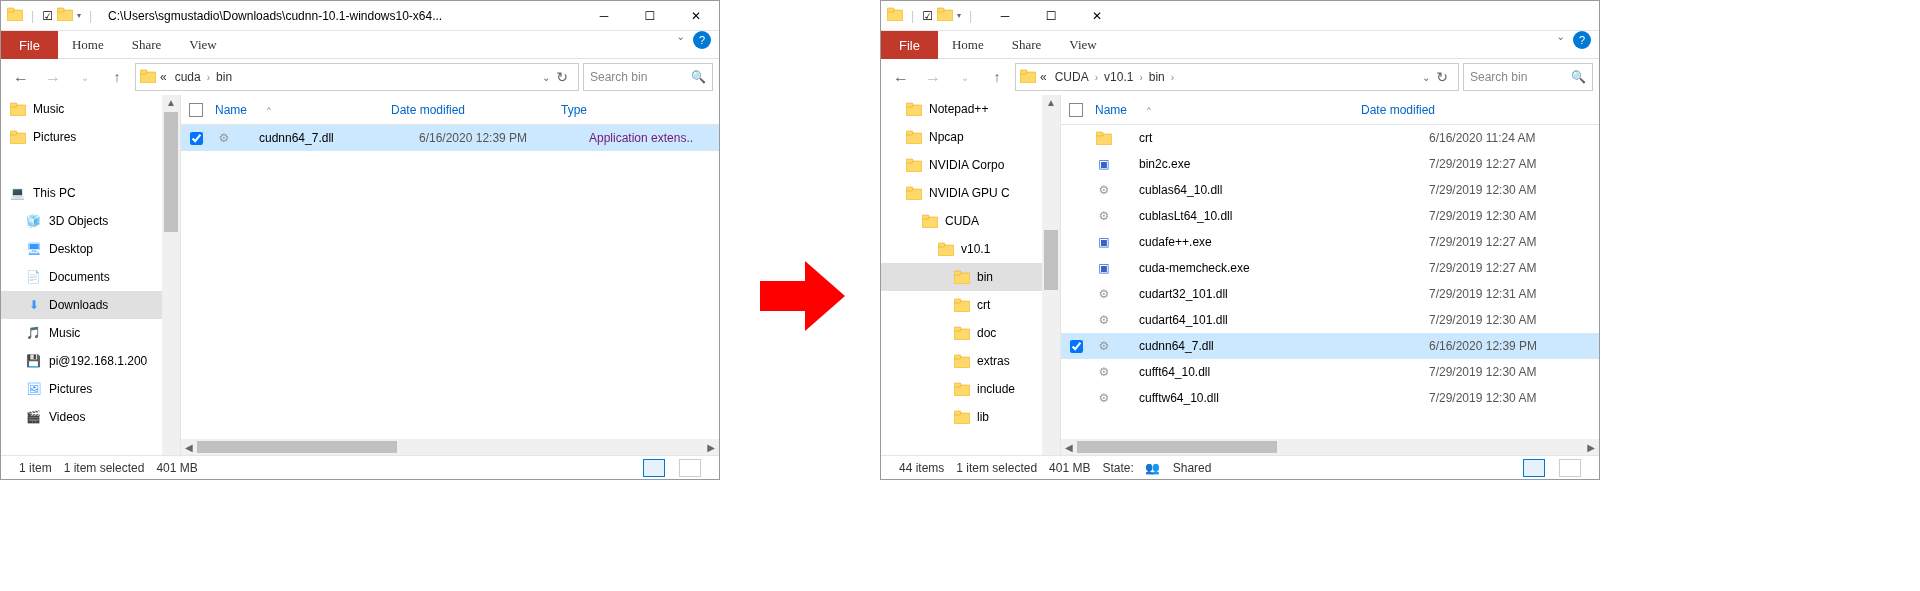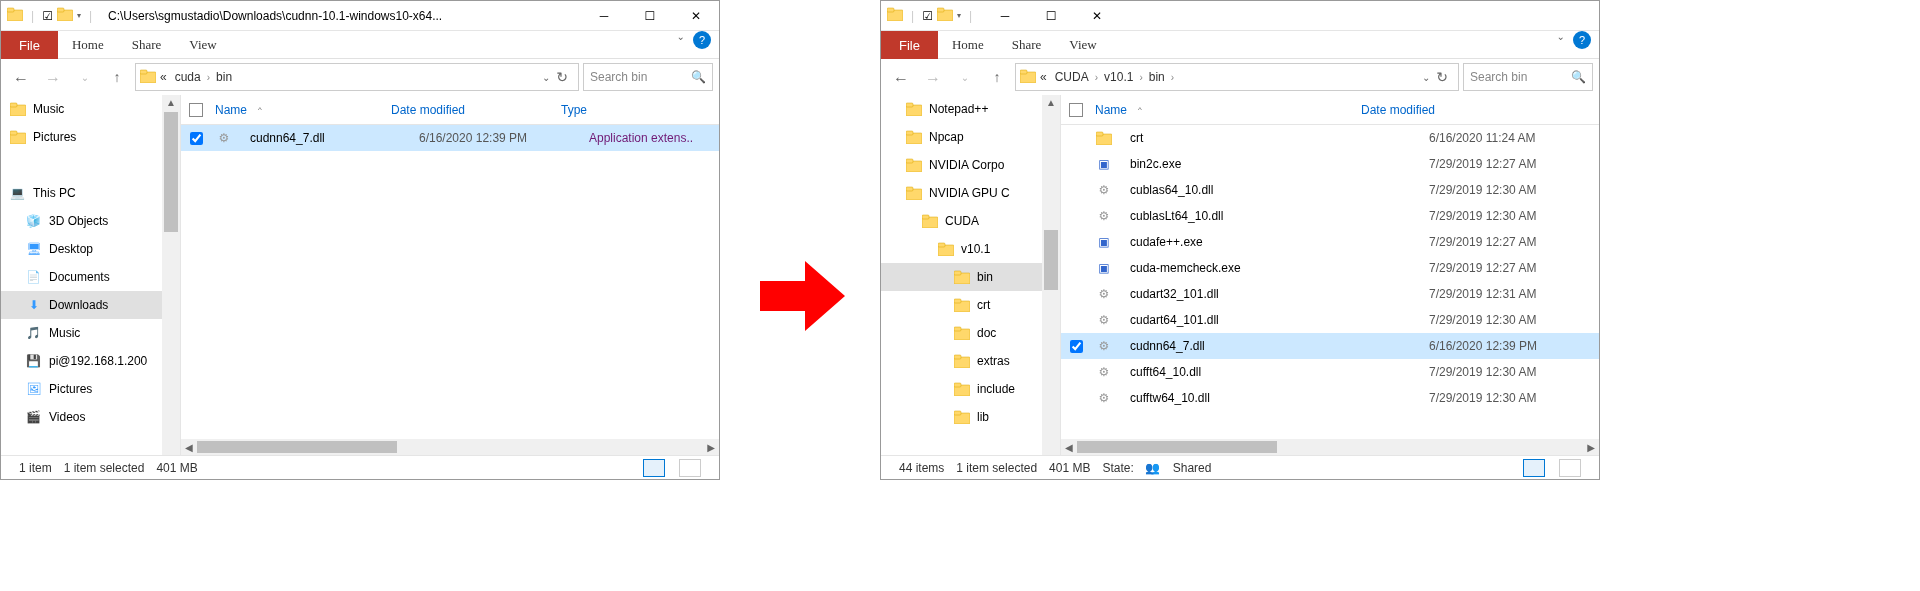--- a/index.html
+++ b/index.html
@@ -40,21 +40,21 @@
 .treeitem.indent1 { padding-left: 24px; }
 .treeitem.indent2 { padding-left: 40px; }
 .treeitem.indent3 { padding-left: 56px; }
 .treeitem.indent4 { padding-left: 72px; }
 .vscroll { width: 18px; background: #f0f0f0; display: flex; flex-direction: column; align-items: center; }
 .vscroll .arrow-sm { font-size: 10px; color: #666; padding: 2px 0; }
 .vscroll .thumb { background: #c0c0c0; width: 14px; margin-top: 2px; }
 .filepane { flex: 1; display: flex; flex-direction: column; overflow: hidden; position: relative; }
 .columns { height: 30px; display: flex; align-items: center; border-bottom: 1px solid #e5e5e5; color: #0066cc; }
 .col-check { width: 30px; display: flex; justify-content: center; }
-.col-name { padding-left: 4px; display: flex; align-items: center; gap: 11px; }
+.col-name { padding-left: 4px; display: flex; align-items: center; gap: 20px; }
 .col-date { width: 170px; }
 .col-type { width: 130px; }
 .filelist { flex: 1; overflow: hidden; }
 .filerow { height: 26px; display: flex; align-items: center; }
 .filerow.selected { background: #cce8ff; }
 .filerow .col-check input { margin: 0; }
 .filerow .fileicon { width: 18px; height: 18px; margin-right: 6px; display: flex; align-items: center; justify-content: center; flex-shrink: 0; }
 .filerow .col-name { flex: 1; overflow: hidden; white-space: nowrap; color: #000; }
 .filerow .col-date { color: #555; }
 .filerow .col-type { color: #701a75; overflow: hidden; white-space: nowrap; text-overflow: ellipsis; }

